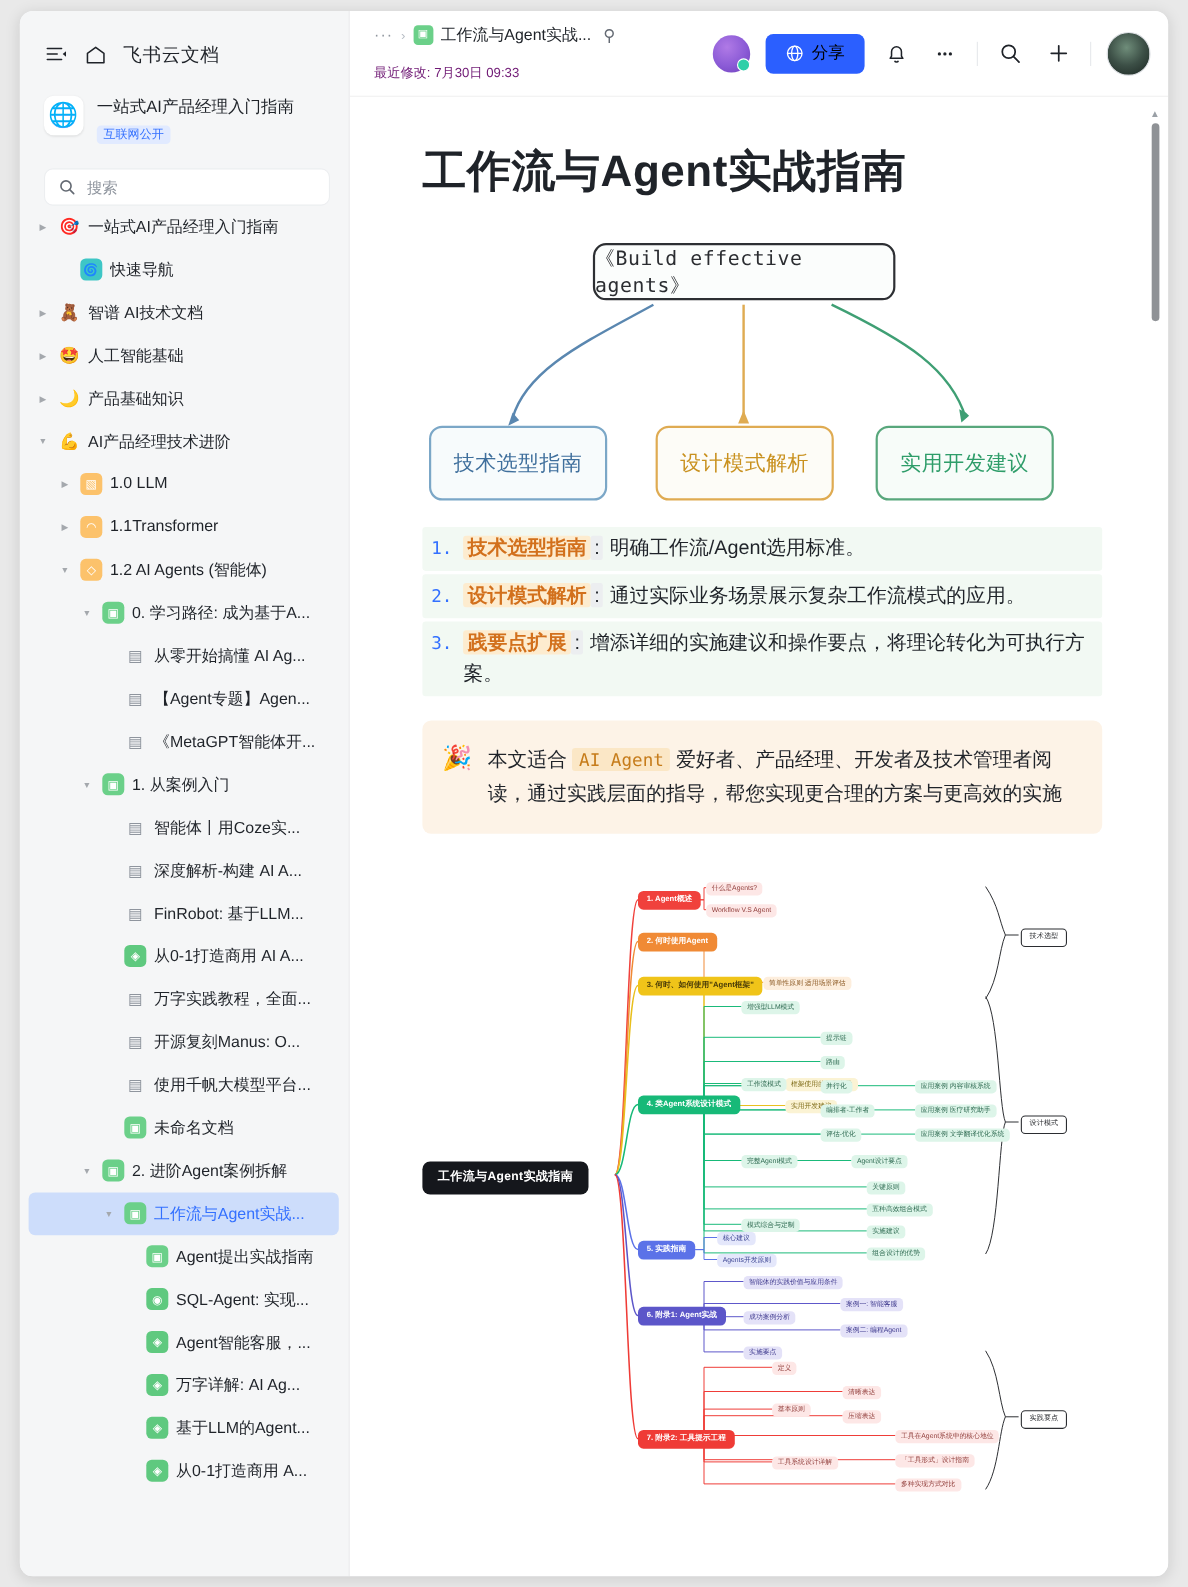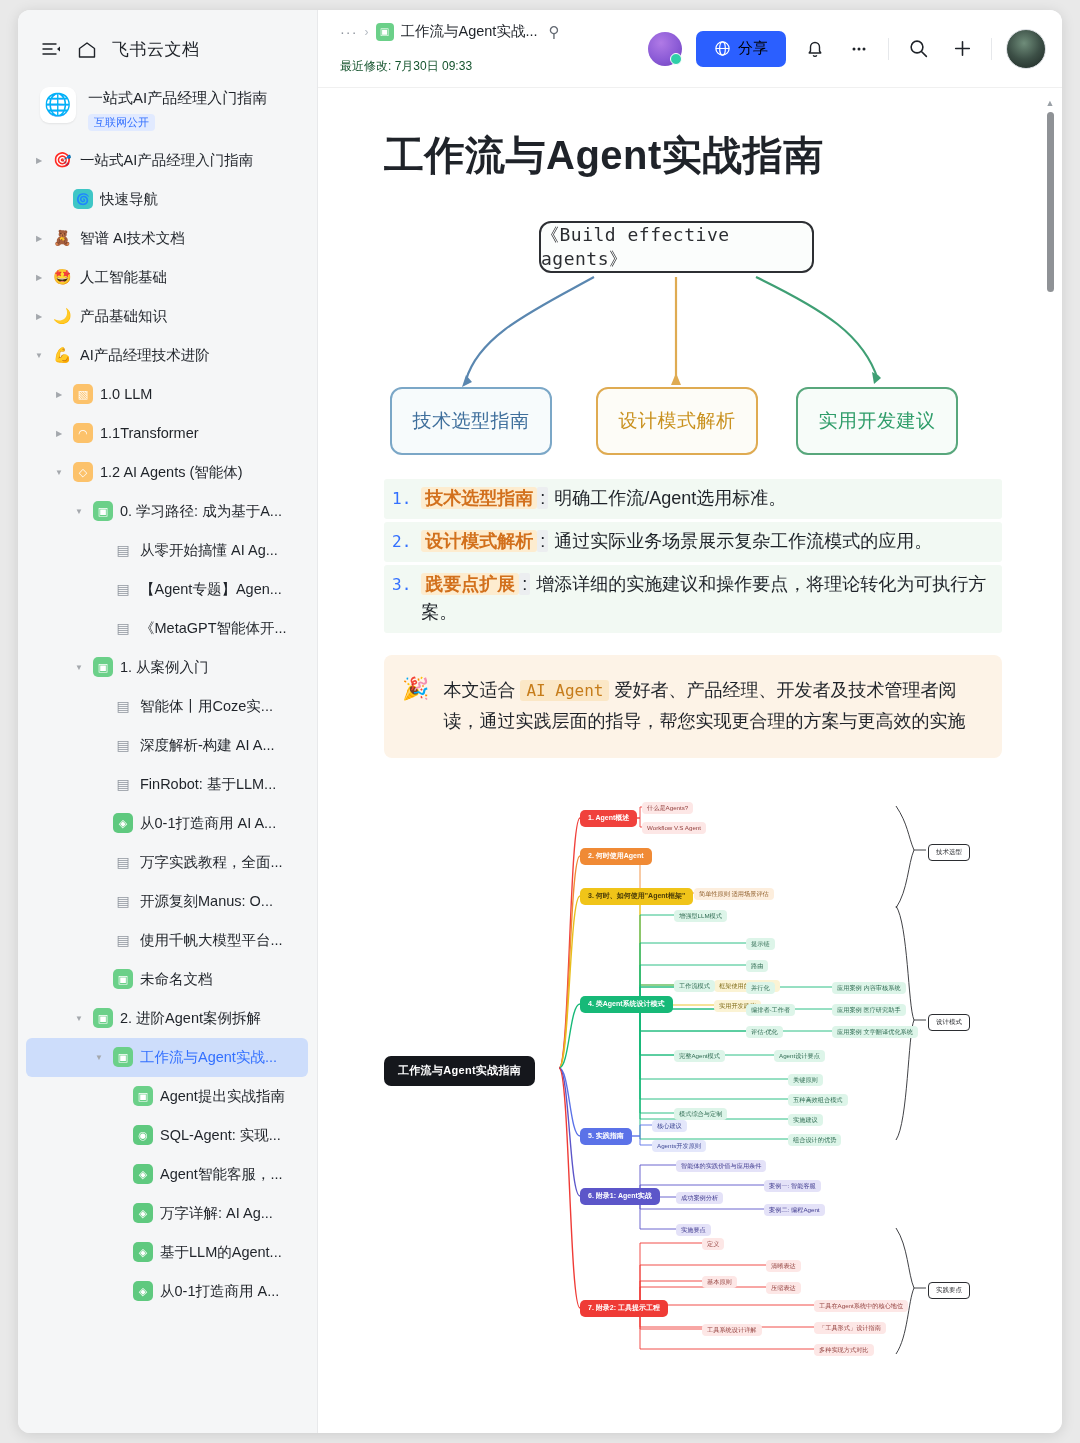--- a/index.html
+++ b/index.html
@@ -133,21 +133,21 @@
   }
   .crumbs .dots { color: #8f959e; letter-spacing: 1px; }
   .crumbs .sep { color: #b6bcc4; font-size: 12px; }
   .crumb-ic {
     width: 18px; height: 18px; border-radius: 4px;
     background: #6bd089; color: #fff; font-size: 10px;
     display: flex; align-items: center; justify-content: center;
   }
   .crumb-title { max-width: 200px; overflow: hidden; text-overflow: ellipsis; white-space: nowrap; }
   .pin { color: #646a73; font-size: 15px; margin-left: 4px; }
-  .modified { font-size: 12px; color: #14532d; margin-top: 17px; }
+  .modified { font-size: 12px; color: #701a75; margin-top: 17px; }
   .tb-spacer { flex: 1 1 auto; }
   .tb-right { display: flex; align-items: center; gap: 14px; }
   .avatar-sm {
     width: 34px; height: 34px; border-radius: 50%;
     background: radial-gradient(circle at 38% 32%, #b07ae6 0%, #8b5bd6 55%, #6d3fba 100%);
     position: relative;
   }
   .avatar-sm::after {
     content: ""; position: absolute; right: 0px; bottom: 1px;
     width: 10px; height: 10px; border-radius: 50%; background: #2ecfa8;
@@ -302,20 +302,29 @@
     </div>
 
     <div class="doc-head">
       <div class="doc-emoji">🌐</div>
       <div class="doc-meta">
         <div class="doc-title">一站式AI产品经理入门指南</div>
         <div class="doc-badge">互联网公开</div>
       </div>
     </div>
 
+    <div class="search-box">
+      <span class="ic">
+        <svg width="16" height="16" viewBox="0 0 16 16" fill="none" stroke="#646a73" stroke-width="1.5">
+          <circle cx="7" cy="7" r="4.6"></circle>
+            <path d="M10.4 10.4L14 14" stroke-linecap="round"></path>
+        </svg>
+      </span>
+      <input placeholder="搜索" style="">
+    </div>
 
 
     <div class="tree" id="tree">
         <div class="node" style="padding-left: 6px;">
           <span class="caret">▶</span>
           <span class="node-ic ">🎯</span>
           <span class="node-label">一站式AI产品经理入门指南</span>
         </div>
         <div class="node" style="padding-left: 26px;">
           <span class="caret none">▶</span>

